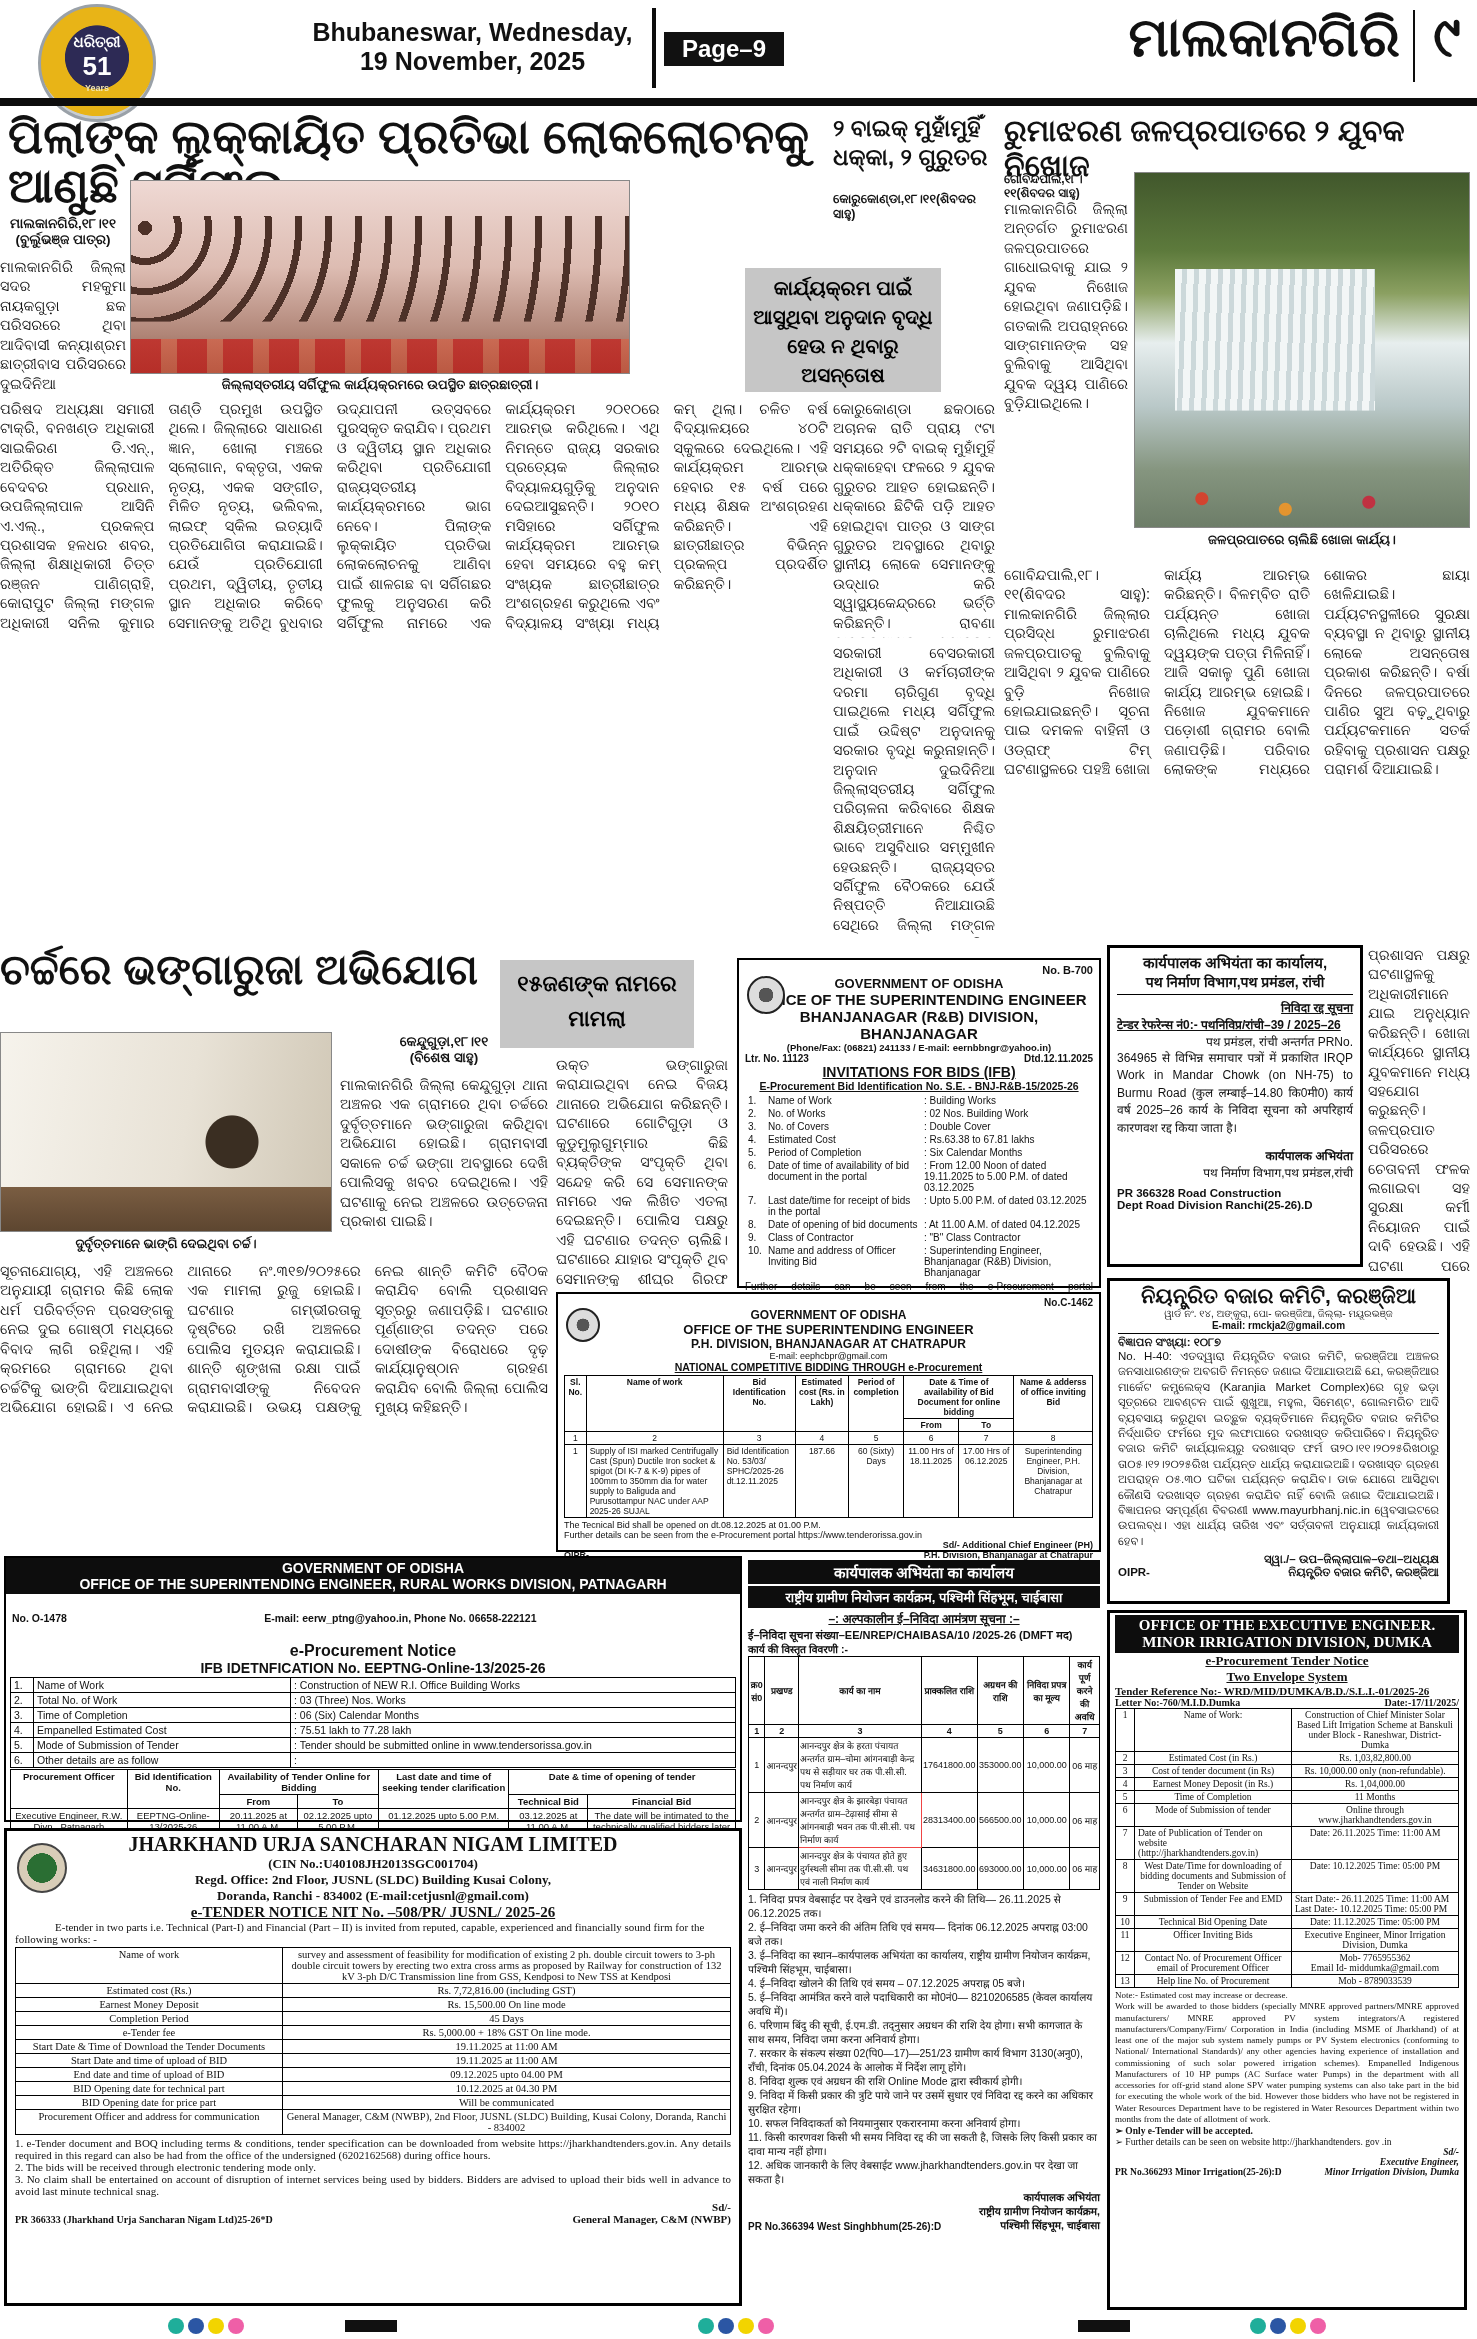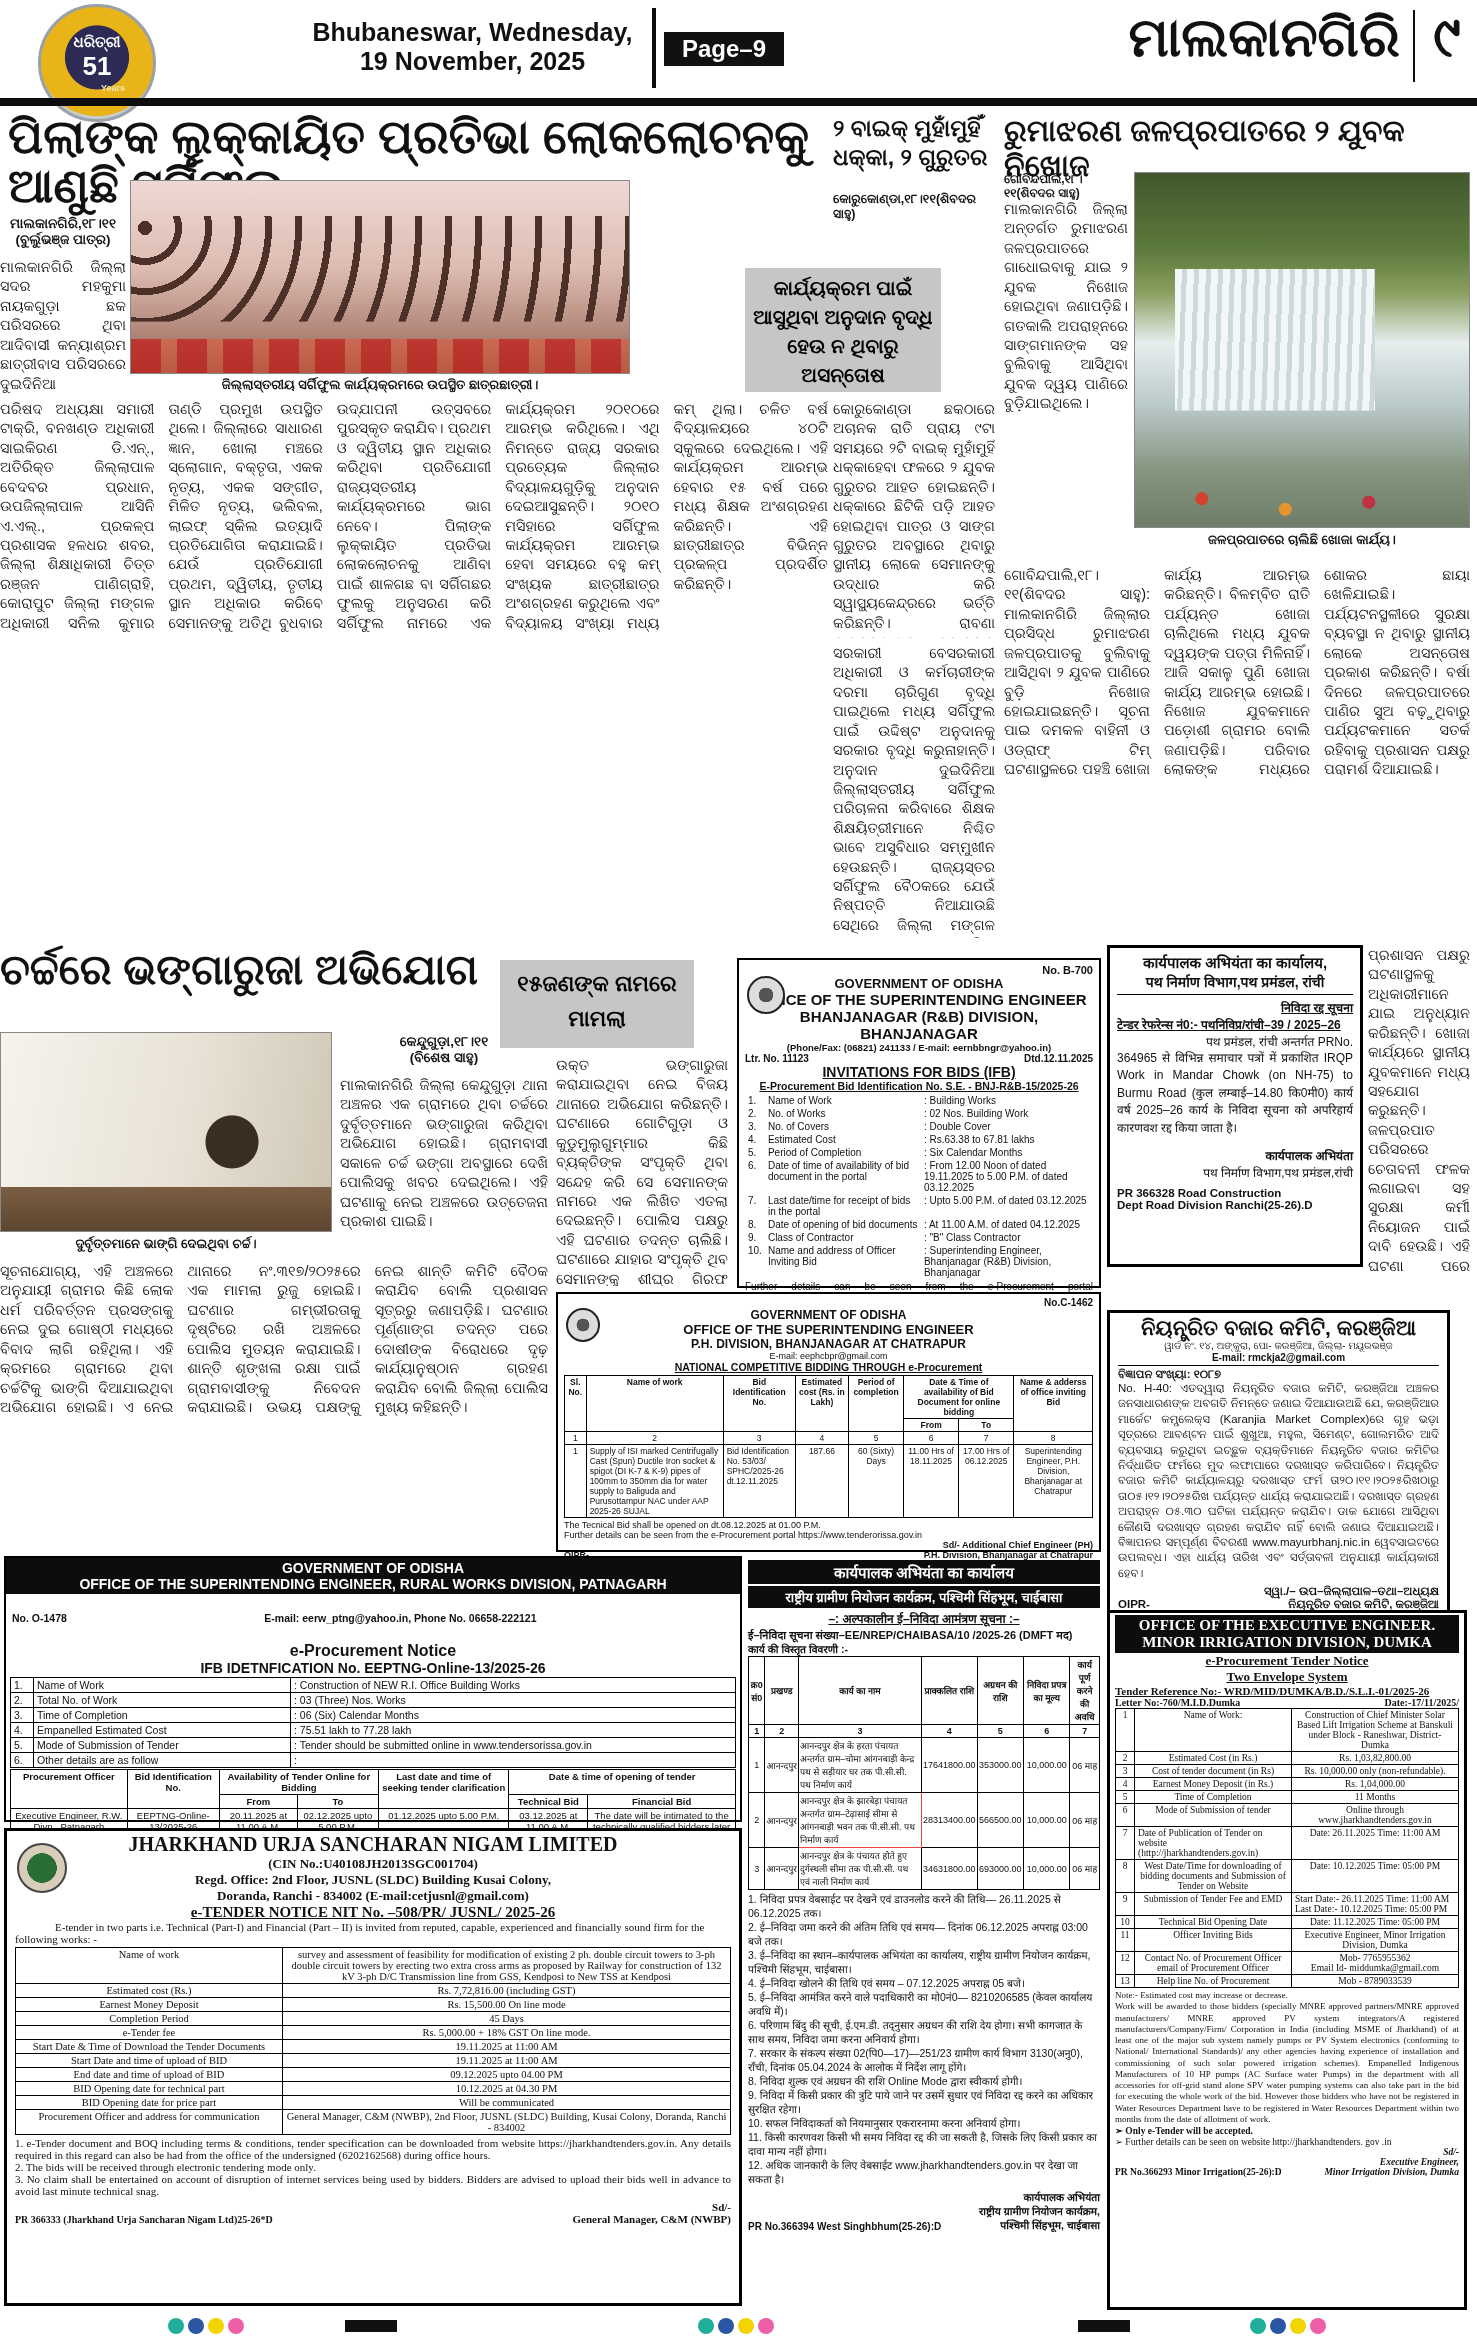--- a/index.html
+++ b/index.html
@@ -28,21 +28,21 @@
 </style>
 </head>
 <body>
 
 <div id="page">
 
   <div class="abs" style="left:0;top:0;width:1477px;height:100px;">
     <div class="abs" style="left:38px;top:4px;width:112px;height:112px;border-radius:50%;background:radial-gradient(circle at 50% 45%,#2d2a55 0 38%,#e8b417 39% 70%,#c8cdd2 71% 100%);border:3px solid #9aa1a8;text-align:center;">
       <div class="abs" style="left:0;top:26px;width:112px;color:#fff;font-size:15px;font-weight:bold;">ଧରିତ୍ରୀ</div>
       <div class="abs" style="left:0;top:44px;width:112px;color:#fff;font-size:26px;font-weight:bold;">51</div>
-      <div class="abs" style="left:16px;top:76px;width:112px;color:#f3e6b0;font-size:9px;font-weight:bold;text-align:center;">Years</div>
+      <div class="abs" style="left:0;top:76px;width:112px;color:#f3e6b0;font-size:9px;font-weight:bold;text-align:center;">Years</div>
     </div>
     <div class="abs b" style="left:300px;top:18px;width:345px;font-size:25px;line-height:1.15;text-align:center;">
       <span>Bhubaneswar, Wednesday,</span><br>
       <span>19 November, 2025</span>
     </div>
     <div class="abs rule" style="left:652px;top:8px;width:4px;height:80px;"></div>
     <div class="abs" style="left:664px;top:32px;width:120px;height:34px;background:#111;color:#fff;font-size:24px;font-weight:bold;text-align:center;line-height:34px;">Page–9</div>
     <div class="abs b" style="left:980px;top:6px;width:420px;font-size:54px;text-align:right;">ମାଲକାନଗିରି</div>
     <div class="abs rule" style="left:1413px;top:10px;width:2px;height:72px;"></div>
     <div class="abs b" style="left:1422px;top:4px;width:50px;font-size:56px;text-align:center;">୯</div>
@@ -233,21 +233,21 @@
     </table>
     <div class="pre" style="margin-top:2px;">The Tecnical Bid shall be opened on dt.08.12.2025 at 01.00 P.M.
 Further details can be seen from the e-Procurement portal https://www.tenderorissa.gov.in</div>
     <div style="display:flex;justify-content:space-between;align-items:flex-end;">
       <span class="b">OIPR-</span>
       <span class="b rt pre">Sd/- Additional Chief Engineer (PH)
 P.H. Division, Bhanjanagar at Chatrapur</span>
     </div>
   </div>
 
-  <div class="abs tender" style="left:1107px;top:1310px;width:343px;height:326px;border-width:3px;padding:3px 8px;font-size:11.5px;">
+  <div class="abs tender" style="left:1107px;top:1278px;width:343px;height:326px;border-width:3px;padding:3px 8px;font-size:11.5px;">
     <div class="ctr b" style="font-size:21px;">ନିୟନ୍ତ୍ରିତ ବଜାର କମିଟି, କରଞ୍ଜିଆ</div>
     <div class="ctr" style="font-size:10px;">ୱାର୍ଡ ନଂ. ୧୪, ଅଙ୍କୁରା, ପୋ- କରଞ୍ଜିଆ, ଜିଲ୍ଲା- ମୟୂରଭଞ୍ଜ</div>
     <div class="ctr b" style="font-size:10px;border-bottom:1px solid #000;padding-bottom:2px;">E-mail: rmckja2@gmail.com</div>
     <div class="b" style="margin-top:2px;">ବିଜ୍ଞାପନ ସଂଖ୍ୟା: ୧୦୮୭</div>
     <div class="just" style="line-height:1.34;">No. H-40: ଏତଦ୍ୱାରା ନିୟନ୍ତ୍ରିତ ବଜାର କମିଟି, କରଞ୍ଜିଆ ଅଞ୍ଚଳର ଜନସାଧାରଣଙ୍କ ଅବଗତି ନିମନ୍ତେ ଜଣାଇ ଦିଆଯାଉଅଛି ଯେ, କରଞ୍ଜିଆର ମାର୍କେଟ କମ୍ପ୍ଲେକ୍ସ (Karanjia Market Complex)ରେ ଗୃହ ଭଡ଼ା ସୂତ୍ରରେ ଆବଣ୍ଟନ ପାଇଁ ଶୁଖୁଆ, ମହୁଲ, ସିମେଣ୍ଟ, ଗୋଲମରିଚ ଆଦି ବ୍ୟବସାୟ କରୁଥିବା ଇଚ୍ଛୁକ ବ୍ୟକ୍ତିମାନେ ନିୟନ୍ତ୍ରିତ ବଜାର କମିଟିର ନିର୍ଦ୍ଧାରିତ ଫର୍ମରେ ମୁଦ ଲଫାପାରେ ଦରଖାସ୍ତ କରିପାରିବେ। ନିୟନ୍ତ୍ରିତ ବଜାର କମିଟି କାର୍ଯ୍ୟାଳୟରୁ ଦରଖାସ୍ତ ଫର୍ମ ତା୨୦।୧୧।୨୦୨୫ରିଖଠାରୁ ତା୦୫।୧୨।୨୦୨୫ରିଖ ପର୍ଯ୍ୟନ୍ତ ଧାର୍ଯ୍ୟ କରାଯାଇଅଛି। ଦରଖାସ୍ତ ଗ୍ରହଣ ଅପରାହ୍ନ ୦୫.୩୦ ଘଟିକା ପର୍ଯ୍ୟନ୍ତ କରାଯିବ। ଡାକ ଯୋଗେ ଆସିଥିବା କୌଣସି ଦରଖାସ୍ତ ଗ୍ରହଣ କରାଯିବ ନାହିଁ ବୋଲି ଜଣାଇ ଦିଆଯାଇଅଛି। ବିଜ୍ଞାପନର ସମ୍ପୂର୍ଣ୍ଣ ବିବରଣୀ www.mayurbhanj.nic.in ୱେବସାଇଟରେ ଉପଲବ୍ଧ। ଏହା ଧାର୍ଯ୍ୟ ତାରିଖ ଏବଂ ସର୍ତ୍ତାବଳୀ ଅନୁଯାୟୀ କାର୍ଯ୍ୟକାରୀ ହେବ।</div>
     <div class="rt b" style="margin-top:4px;">ସ୍ୱା./– ଉପ–ଜିଲ୍ଲାପାଳ–ତଥା–ଅଧ୍ୟକ୍ଷ</div>
     <div style="display:flex;justify-content:space-between;">
       <span class="b">OIPR-</span>
       <span class="b rt">ନିୟନ୍ତ୍ରିତ ବଜାର କମିଟି, କରଞ୍ଜିଆ</span>
     </div>

